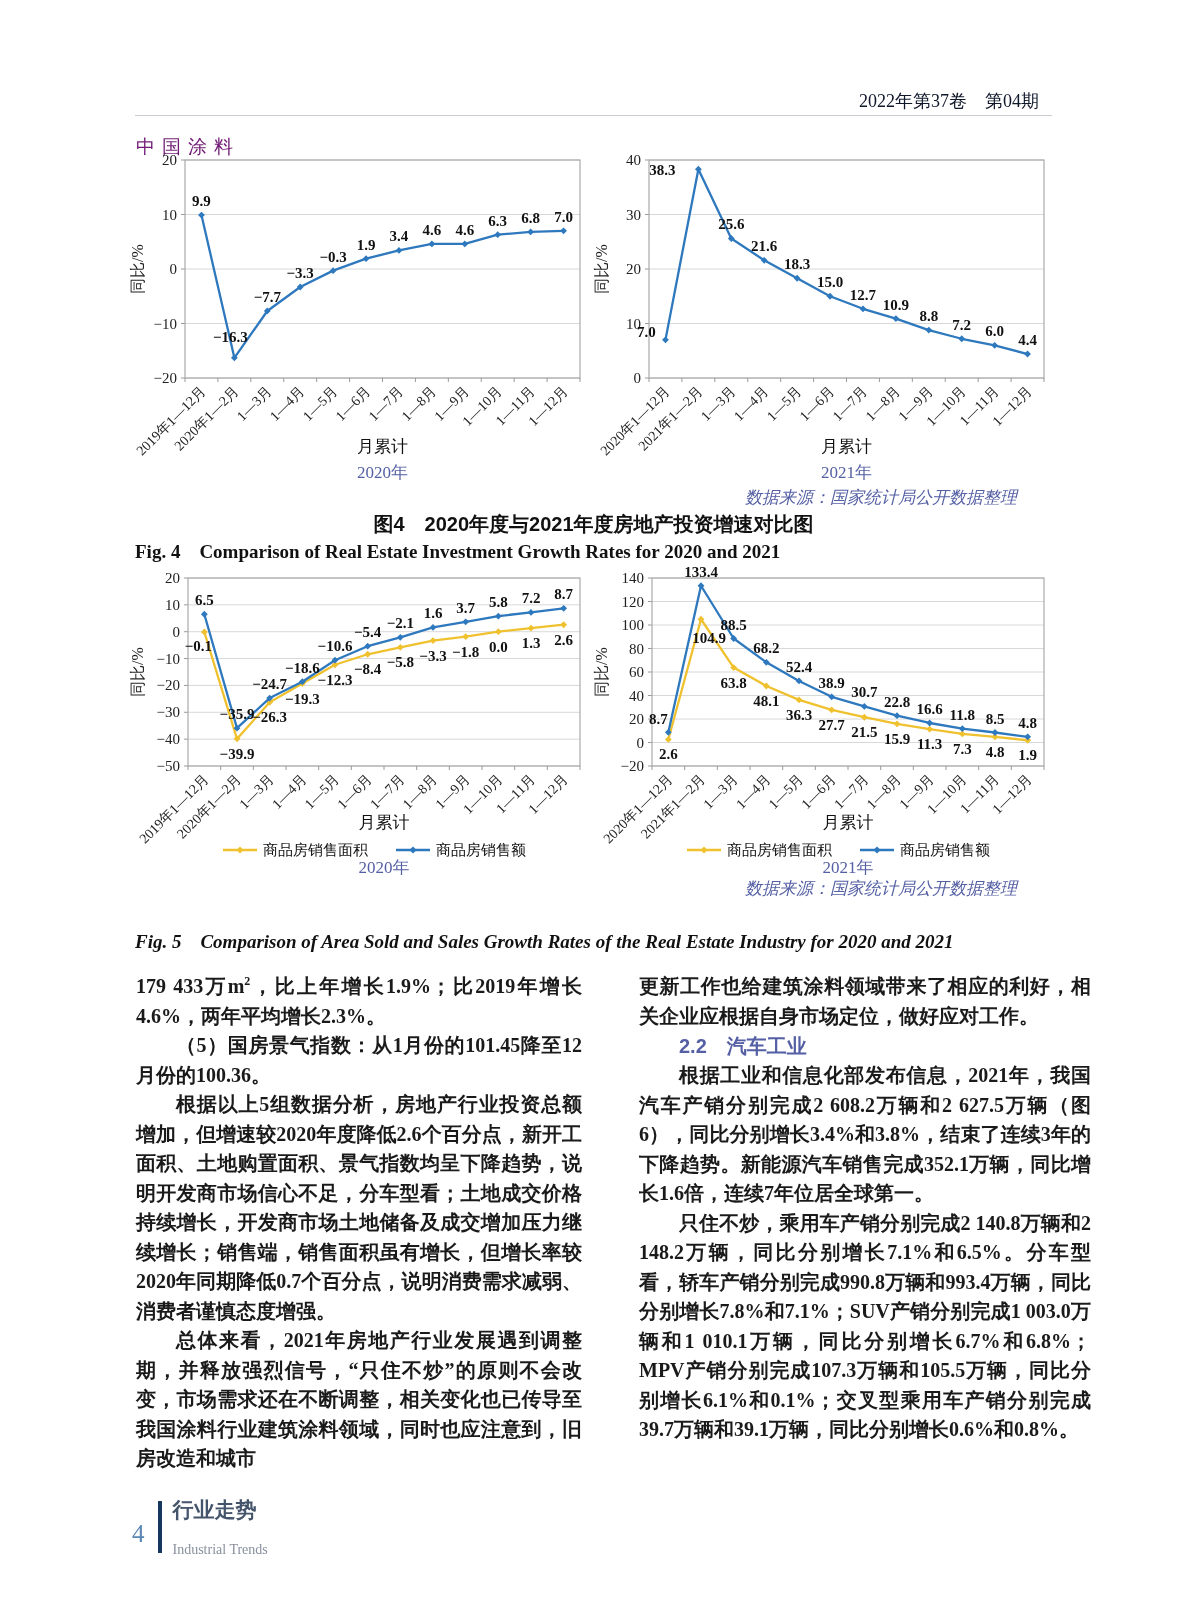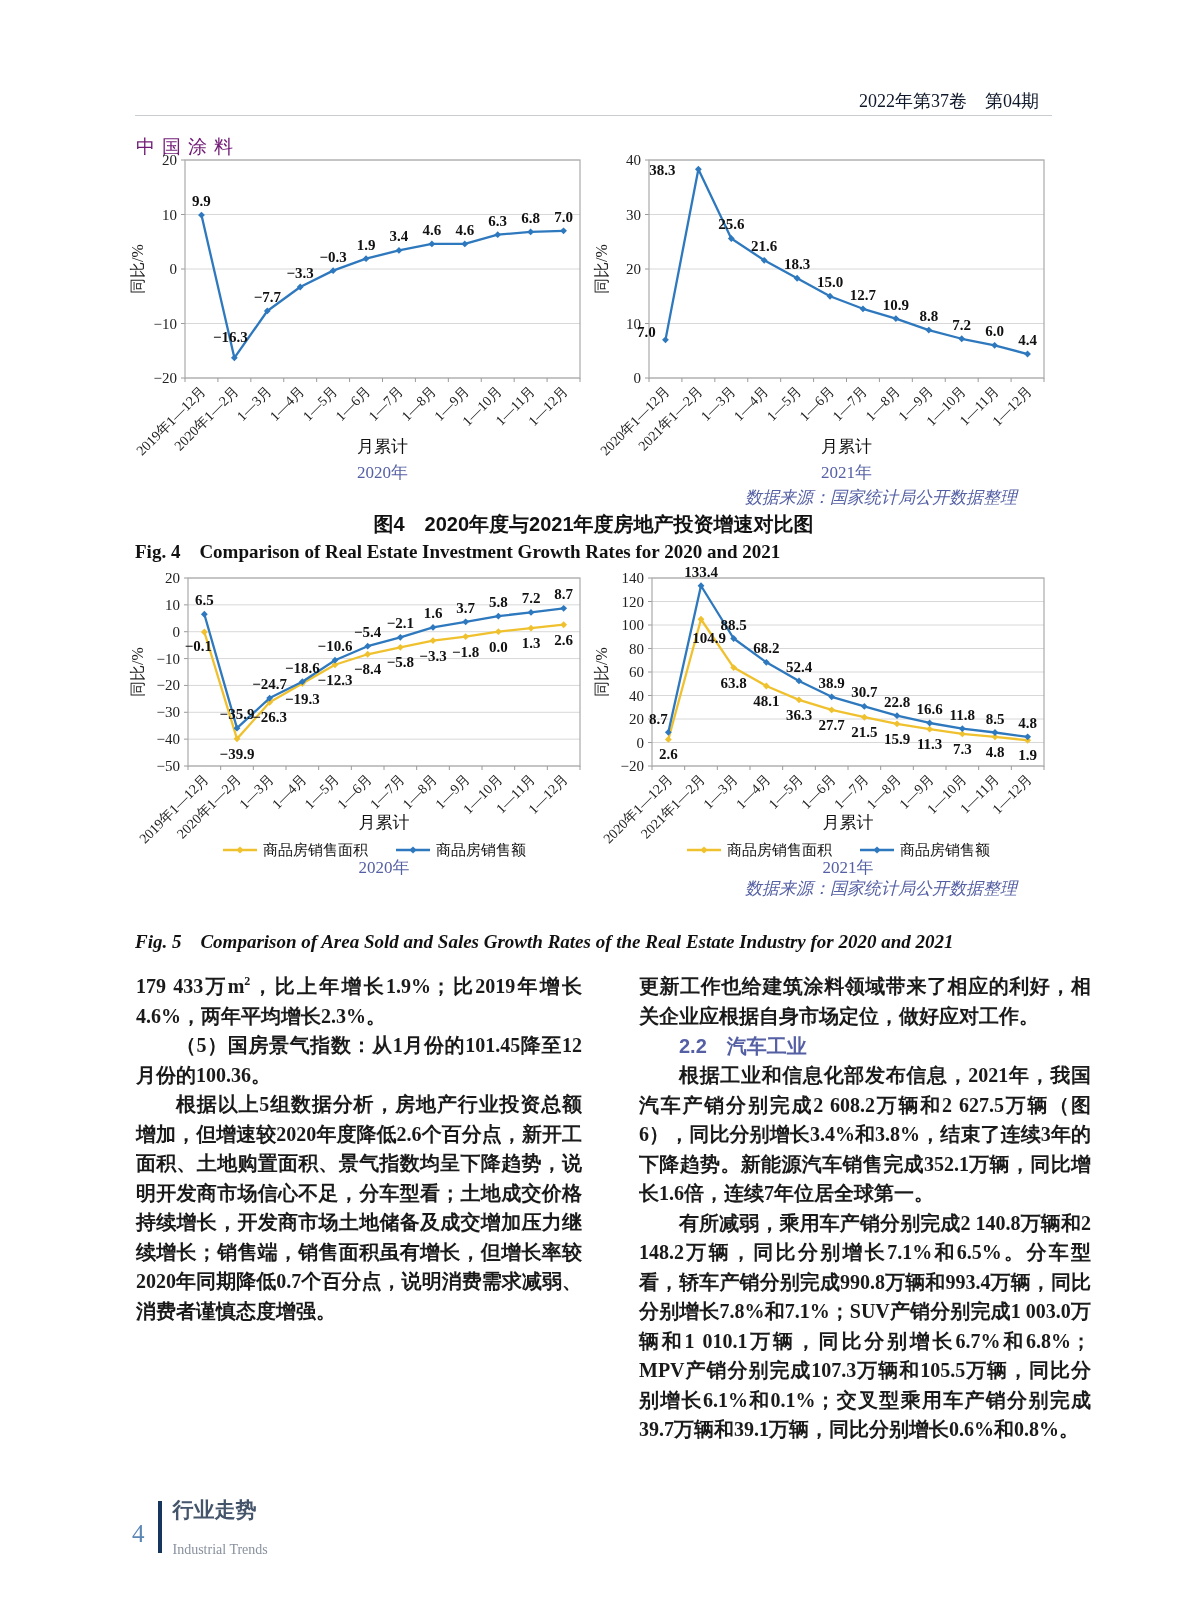--- a/index.html
+++ b/index.html
@@ -427,27 +427,28 @@
       </svg>
     </div>
 
   <div class="source" id="src2">数据来源：国家统计局公开数据整理</div>
   <div class="capen" id="cap5en">Fig. 5　Comparison of Area Sold and Sales Growth Rates of the Real Estate Industry for 2020 and 2021</div>
 
   <div class="col" id="colL">
     <p class="cont"><span>179 433万m</span><sup>2</sup><span>，比上年增长1.9%；比2019年增长4.6%，两年平均增长2.3%。</span></p>
     <p>（5）国房景气指数：从1月份的101.45降至12月份的100.36。</p>
     <p>根据以上5组数据分析，房地产行业投资总额增加，但增速较2020年度降低2.6个百分点，新开工面积、土地购置面积、景气指数均呈下降趋势，说明开发商市场信心不足，分车型看；土地成交价格持续增长，开发商市场土地储备及成交增加压力继续增长；销售端，销售面积虽有增长，但增长率较2020年同期降低0.7个百分点，说明消费需求减弱、消费者谨慎态度增强。</p>
+    <p>总体来看，2021年房地产行业发展遇到调整期，并释放强烈信号，“只住不炒”的原则不会改变，市场需求还在不断调整，相关变化也已传导至我国涂料行业建筑涂料领域，同时也应注意到，旧房改造和城市</p>
   </div>
 
   <div class="col" id="colR">
     <p class="cont">更新工作也给建筑涂料领域带来了相应的利好，相关企业应根据自身市场定位，做好应对工作。</p>
     <p class="sec-h">2.2　汽车工业</p>
     <p>根据工业和信息化部发布信息，2021年，我国汽车产销分别完成2 608.2万辆和2 627.5万辆（图6），同比分别增长3.4%和3.8%，结束了连续3年的下降趋势。新能源汽车销售完成352.1万辆，同比增长1.6倍，连续7年位居全球第一。</p>
-    <p>有所减弱，乘用车产销分别完成2 140.8万辆和2 148.2万辆，同比分别增长7.1%和6.5%。分车型看，轿车产销分别完成990.8万辆和993.4万辆，同比分别增长7.8%和7.1%；SUV产销分别完成1 003.0万辆和1 010.1万辆，同比分别增长6.7%和6.8%；MPV产销分别完成107.3万辆和105.5万辆，同比分别增长6.1%和0.1%；交叉型乘用车产销分别完成39.7万辆和39.1万辆，同比分别增长0.6%和0.8%。</p>
+    <p>只住不炒，乘用车产销分别完成2 140.8万辆和2 148.2万辆，同比分别增长7.1%和6.5%。分车型看，轿车产销分别完成990.8万辆和993.4万辆，同比分别增长7.8%和7.1%；SUV产销分别完成1 003.0万辆和1 010.1万辆，同比分别增长6.7%和6.8%；MPV产销分别完成107.3万辆和105.5万辆，同比分别增长6.1%和0.1%；交叉型乘用车产销分别完成39.7万辆和39.1万辆，同比分别增长0.6%和0.8%。</p>
   </div>
 
   <div class="footer">
     <div class="pg-num">4</div>
     <div class="ft-bar"></div>
     <div>
       <div class="ft-cn">行业走势</div>
       <div class="ft-en">Industrial Trends</div>
     </div>
   </div>

